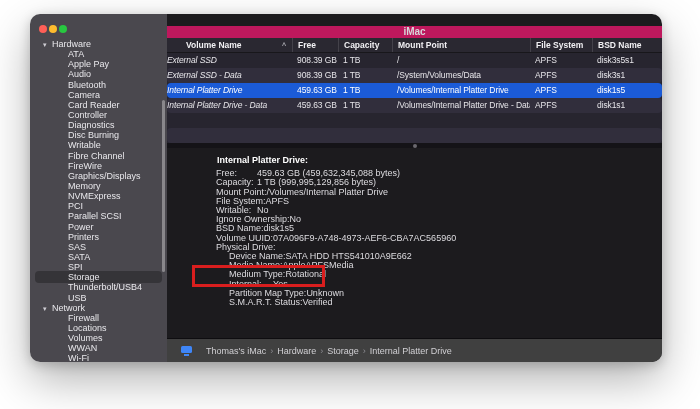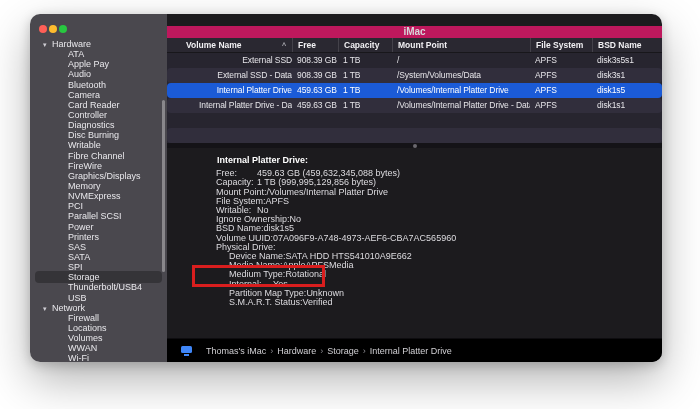--- a/index.html
+++ b/index.html
@@ -37,47 +37,47 @@
               display:flex; align-items:flex-start; justify-content:center;margin-top:12px; }
   .titlebar .title { font-size:10px; font-weight:bold; color:#d7d6da; }
 
   .thead { position:absolute; left:0; right:0; top:24px; height:15px; background:#2a2831;
            border-bottom:1px solid #18171b; display:flex; }
   .th { font-size:8.5px; font-weight:bold; color:#f1f0f3; line-height:14px;
         padding-left:5px; white-space:nowrap; overflow:hidden; border-left:1px solid #44424a; }
   .th.c1 { border-left:none; padding-left:19px; display:flex; }
   .th .sort { margin-left:auto; margin-right:6px; color:#aeadb4; font-size:7px; line-height:15px; }
 
-  .c1{width:125px;text-align:right;} .c2{width:46px;} .c3{width:54px;} .c4{width:138px;} .c5{width:62px;} .c6{width:63px;}
+  .c1{width:125px;} .c2{width:46px;} .c3{width:54px;} .c4{width:138px;} .c5{width:62px;} .c6{width:63px;}
 
   .tbody { position:absolute; left:0; right:0; top:39px; height:90px; background:#27252f; }
   .row { position:relative; height:15px; display:flex; }
   .row:nth-child(even) { background:#312e3c; border-radius:4px; }
   .row.selected { background:#1b5bd7; border-radius:4px; }
   .td { font-size:8.5px; color:#e6e5e9; line-height:15px; padding-left:5px;
         letter-spacing:-0.1px; white-space:nowrap; overflow:hidden; }
-  .td.c1 { padding-left:32px; }
+  .td.c1 { padding-left:0;font-style:italic; }
   .row.selected .td { color:#ffffff; }
 
   .splitter { position:absolute; left:0; right:0; top:129px; height:5px; background:#141317; }
   .splitter .grip { position:absolute; left:50%; top:1px; width:4px; height:4px; margin-left:-2px;
                     border-radius:50%; background:#6a686e; }
 
   .detail { position:absolute; left:0; right:0; top:134px; height:190px; background:#1c1b1e;
             padding:8px 14px; font-size:9px; color:#dddce0; }
   .detail .dtitle { font-weight:bold; color:#ffffff; line-height:9.2px; margin-bottom:4px;padding-left:36px; }
   .dline { line-height:9.2px; white-space:nowrap; }
   .dline .lbl { display:inline-block; min-width:76px;padding-left:35px; }
   .dline.ind { padding-left:13px; }
   .dline.ind .lbl { min-width:79px; }
 
   .redbox { position:absolute; left:25px; top:251px; width:133px; height:22px;
             border:3px solid #d91e1e; }
 
-  .crumbs { position:absolute; left:0; right:0; bottom:0; height:24px; background:#000000;
+  .crumbs { position:absolute; left:0; right:0; bottom:0; height:24px; background:#404040;
             border-top:1px solid #0e0d10; display:flex; align-items:center; padding-left:14px; }
   .pc-icon { position:relative; width:11px; height:10px; margin-right:6px; }
   .pc-icon .screen { position:absolute; left:0; top:0; width:11px; height:7px; border-radius:1.5px;
             background:#3f86f7; }
   .pc-icon .stand { position:absolute; left:3px; bottom:0; width:5px; height:2px; background:#3f86f7; }
   .crumb { font-size:9px; color:#d0cfd3; white-space:nowrap; }
   .crumb-sep { font-size:9px; color:#8e8d93; padding:0 4px; }
 </style>
 </head>
 <body>

